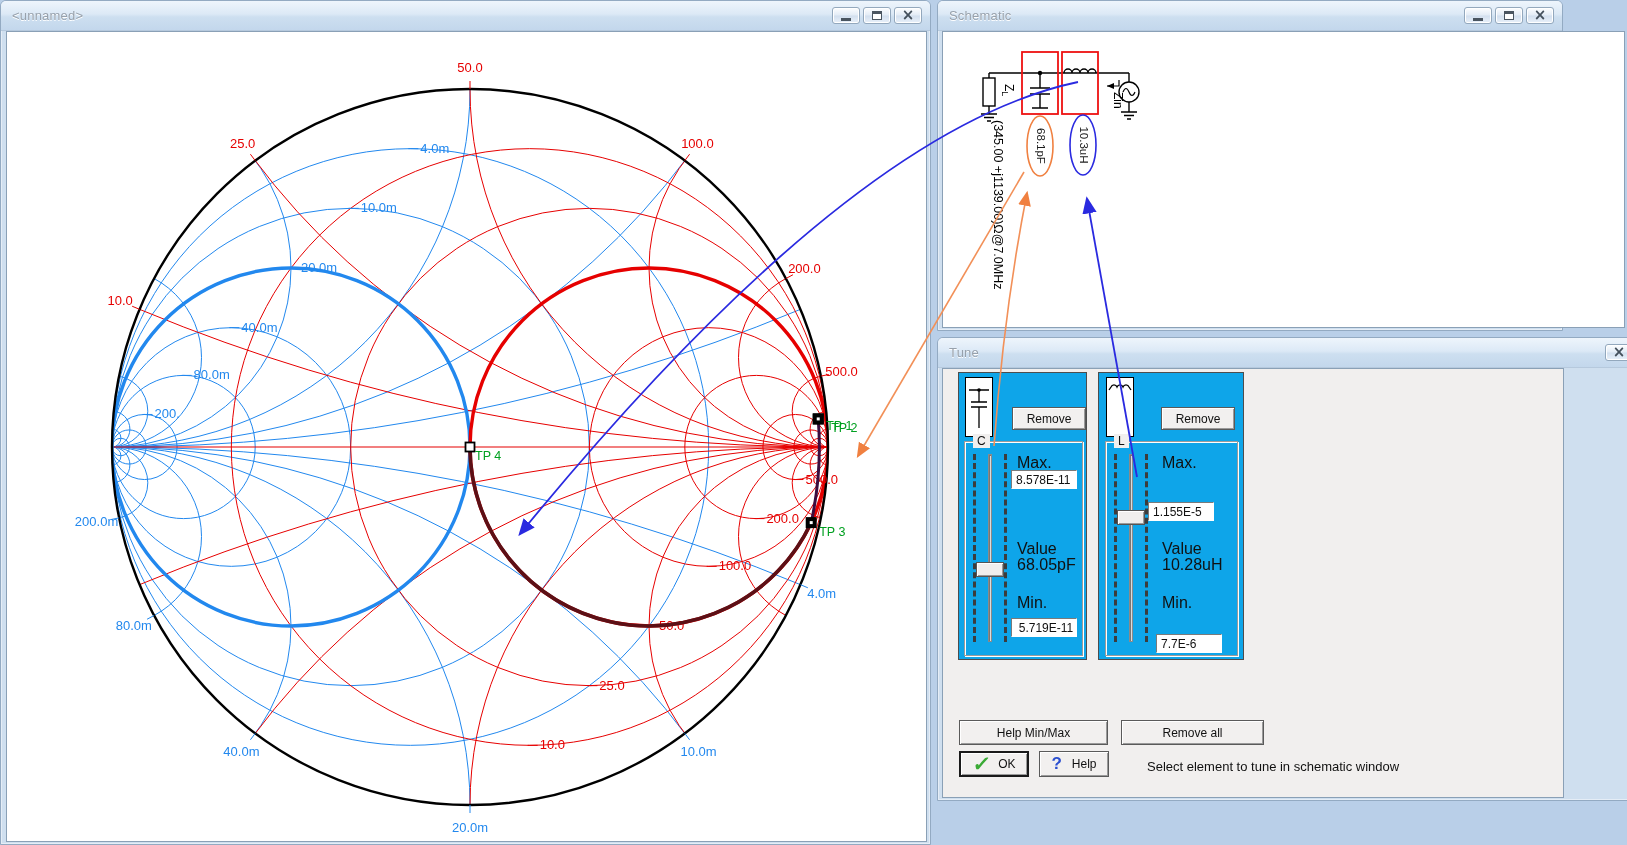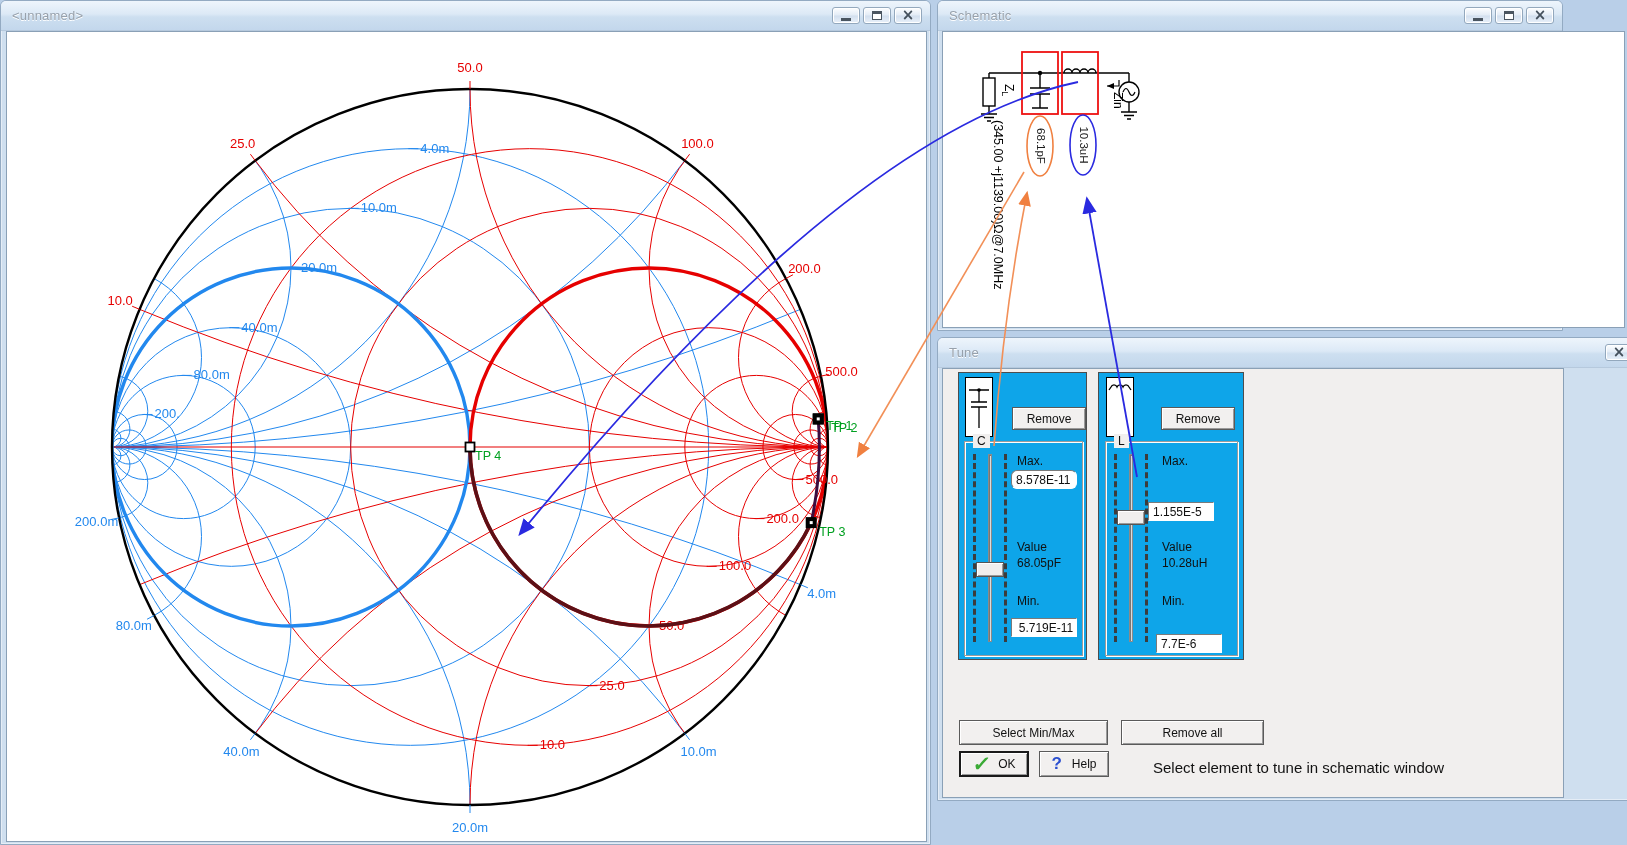--- a/index.html
+++ b/index.html
@@ -52,21 +52,21 @@
   .group-label { position:absolute; top:-8px; left:8px; background:#f1efee;
     padding:0 4px; font-size:12px; color:#111; }
   .slider-area { position:absolute; width:38px; height:192px; }
   .tickcol { position:absolute; top:2px; bottom:2px; width:0;
     border-left:3px dashed #3c3c3c; }
   .groove { position:absolute; left:17px; top:2px; bottom:2px; width:4px;
     background:#dcdcdc; border:1px solid #8a8a8a;
     box-shadow:inset 1px 1px 0 #777; }
   .vthumb { position:absolute; left:5px; width:28px; height:15px; background:#f0eeed;
     border:1px solid #555; box-shadow:inset 1px 1px 0 #fff, inset -1px -1px 0 #999; }
-  .smalllabel { position:absolute; font-size:12px; color:#111; }
+  .smalllabel { position:absolute; font-size:16px; color:#111; }
   .textbox { position:absolute; width:66px; height:19px; background:#fff;
     border:1px solid; border-color:#7a7a7a #ffffff #ffffff #7a7a7a;
     font-size:12px; color:#111; padding:2px 0 0 4px; }
   .ok-ico { color:#3aaa35; font-size:21px; font-weight:bold; margin-right:8px;
     transform:skewX(-8deg); }
   .help-ico { color:#2b4fd0; font-size:17px; font-weight:bold; margin-right:10px; }
   #overlay { position:absolute; left:0; top:0; z-index:60; pointer-events:none; }
 </style>
 </head>
 <body>
@@ -281,21 +281,21 @@
         <div class="btn" style="left:53px; top:34px; width:74px; height:23px;">Remove</div>
         <div class="groupbox" style="left:5px; top:68px; width:119px; height:215px;">
           <span class="group-label">C</span>
           <div class="slider-area" style="left:6px; top:10px;">
             <span class="tickcol" style="left:2px;"></span>
             <span class="tickcol" style="left:33px;"></span>
             <span class="groove"></span>
             <span class="vthumb" style="top: 109.74px;"></span>
           </div>
           <span class="smalllabel" style="left:52px; top:12px;">Max.</span>
-          <div class="textbox" style="left:46px; top:28px;border-radius:6px;">8.578E-11</div>
+          <div class="textbox" style="left:46px; top:28px;">8.578E-11</div>
           <span class="smalllabel" style="left:52px; top:98px;">Value</span>
           <span class="smalllabel" style="left:52px; top:114px;">68.05pF</span>
           <span class="smalllabel" style="left:52px; top:152px;">Min.</span>
           <div class="textbox" style="left:46px; top:176px;text-align:center;">5.719E-11</div>
         </div>
       </div>
 
       <div class="panel" style="left:155px; top:3px; width:146px; height:288px;">
         <div class="icon-box" style="left:7px; top:4px;">
           <svg width="26" height="58" viewBox="0 0 26 58">
@@ -313,32 +313,32 @@
           </div>
           <span class="smalllabel" style="left:56px; top:12px;">Max.</span>
           <div class="textbox" style="left:42px; top:28px;margin-top:32px;">1.155E-5</div>
           <span class="smalllabel" style="left:56px; top:98px;">Value</span>
           <span class="smalllabel" style="left:56px; top:114px;">10.28uH</span>
           <span class="smalllabel" style="left:56px; top:152px;">Min.</span>
           <div class="textbox" style="left:50px; top:168px;margin-top:24px;">7.7E-6</div>
         </div>
       </div>
 
-      <div class="btn" style="left:16px; top:351px; width:149px; height:25px;">Select Min/Max</div>
+      <div class="btn" style="left:16px; top:351px; width:149px; height:25px;">Help Min/Max</div>
       <div class="btn" style="left:178px; top:351px; width:143px; height:25px;">Remove all</div>
 
       <div class="btn default-btn" style="left:16px; top:382px; width:70px; height:26px;">
         <span class="ok-ico">✓</span>
         <span>OK</span>
       </div>
       <div class="btn" style="left:96px; top:382px; width:70px; height:26px;">
         <span class="help-ico">?</span>
         <span>Help</span>
       </div>
-      <span class="smalllabel" style="left:210px; top:390px; font-size:15px;">Select element to tune in schematic window</span>
+      <span class="smalllabel" style="left:204px; top:390px; font-size:13px;">Select element to tune in schematic window</span>
     </div>
   </div>
 
   <svg id="overlay" width="1627" height="845" viewBox="0 0 1627 845">
     <defs>
       <marker id="head-orange" orient="auto" markerWidth="11" markerHeight="9" refX="8" refY="4">
         <path d="M0 0 L9.5 4 L0 8 z" fill="#f08040"></path>
       </marker>
       <marker id="head-blue" orient="auto" markerWidth="11" markerHeight="9" refX="8" refY="4">
         <path d="M0 0 L9.5 4 L0 8 z" fill="#2a2ae0"></path>

